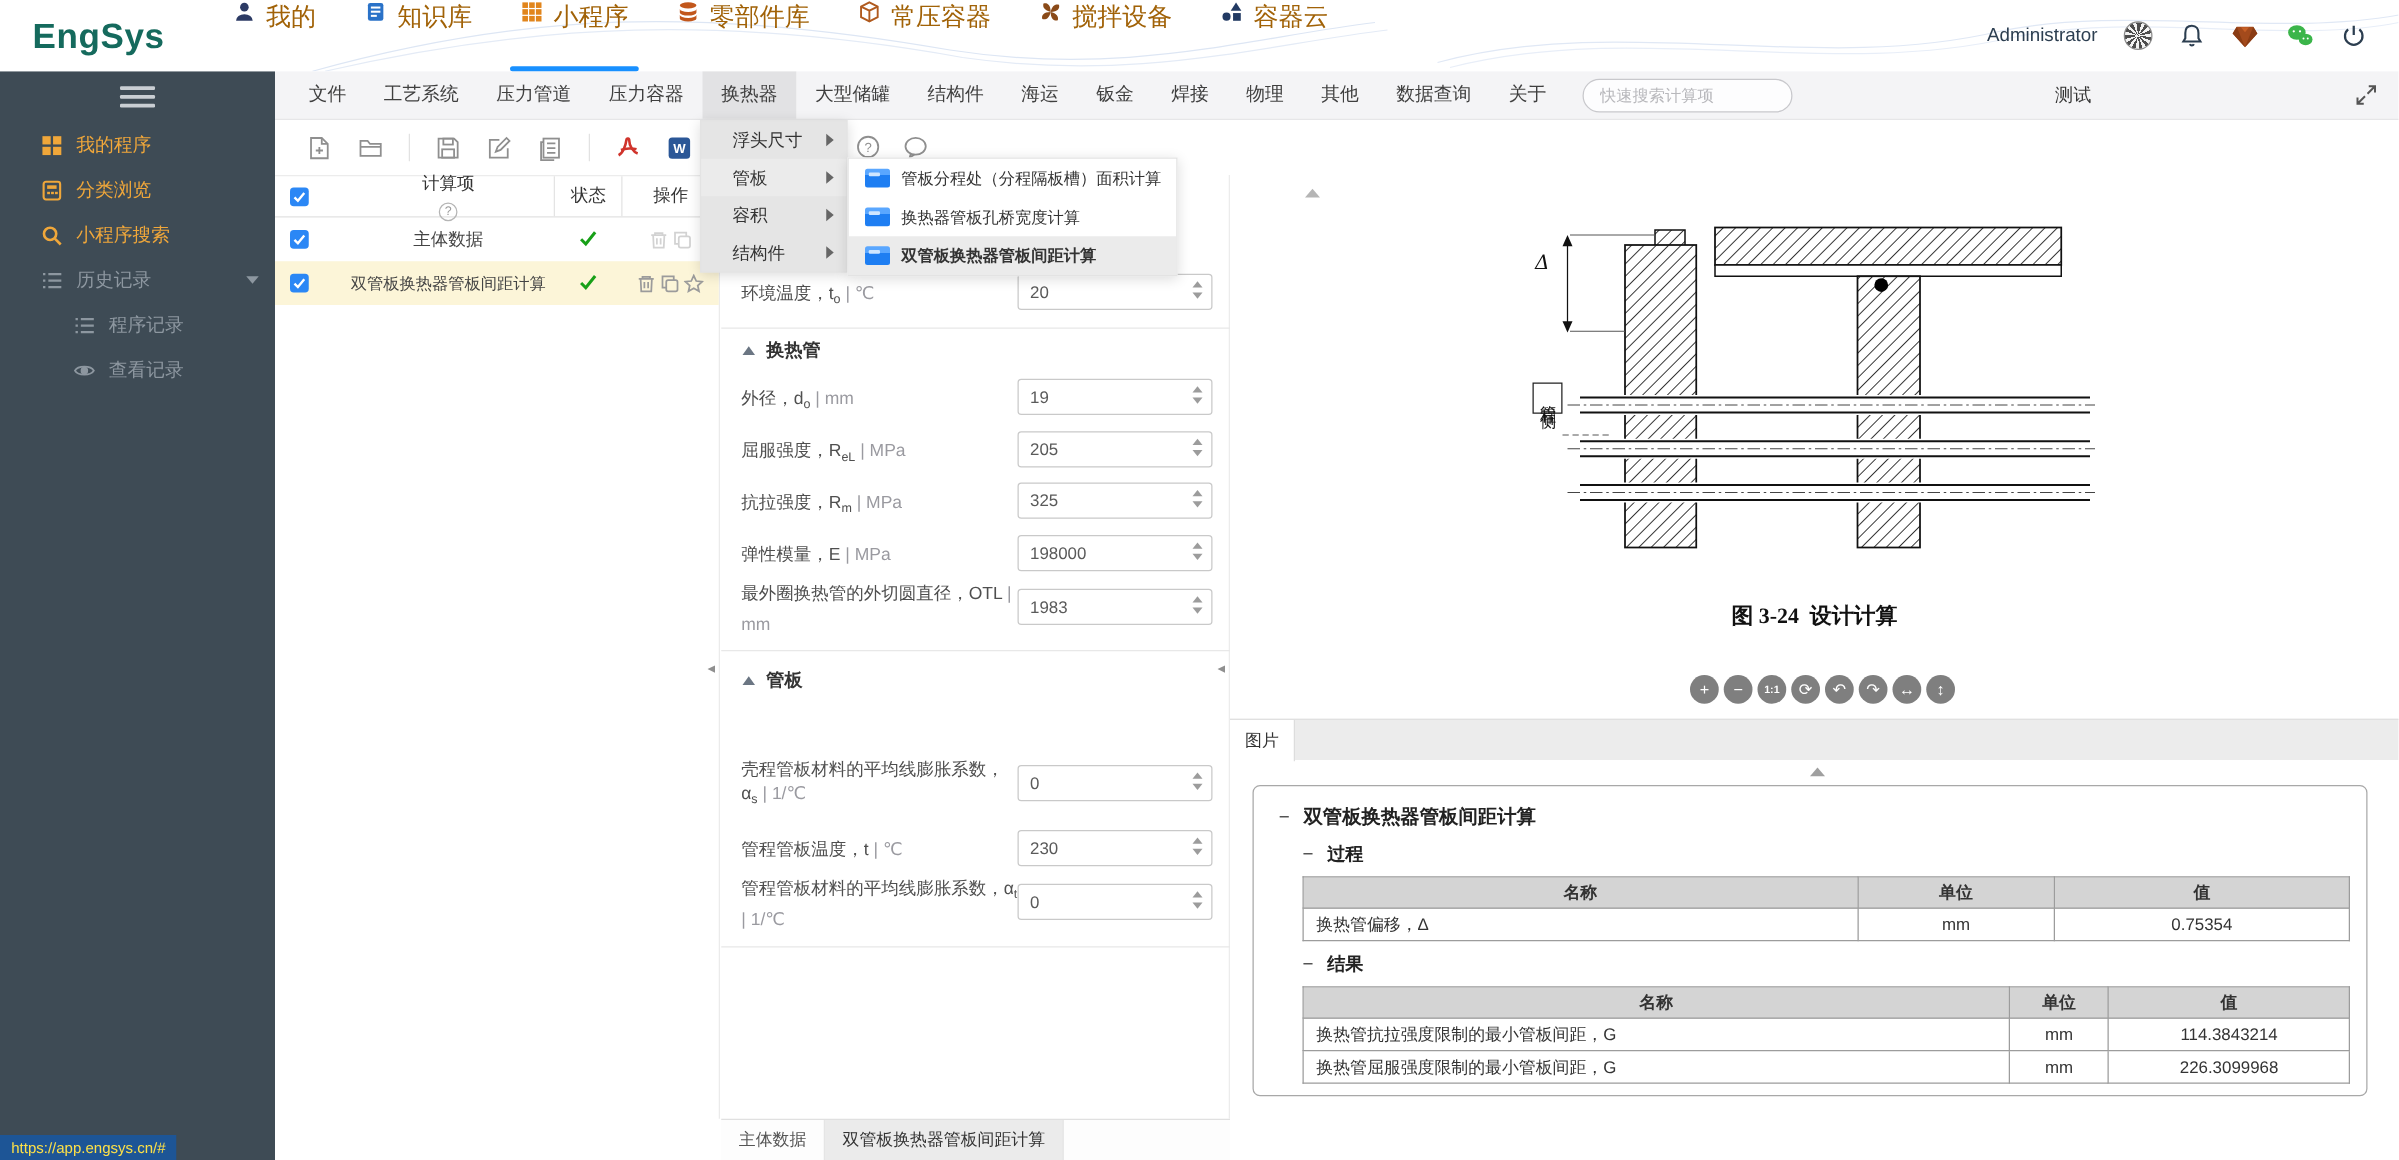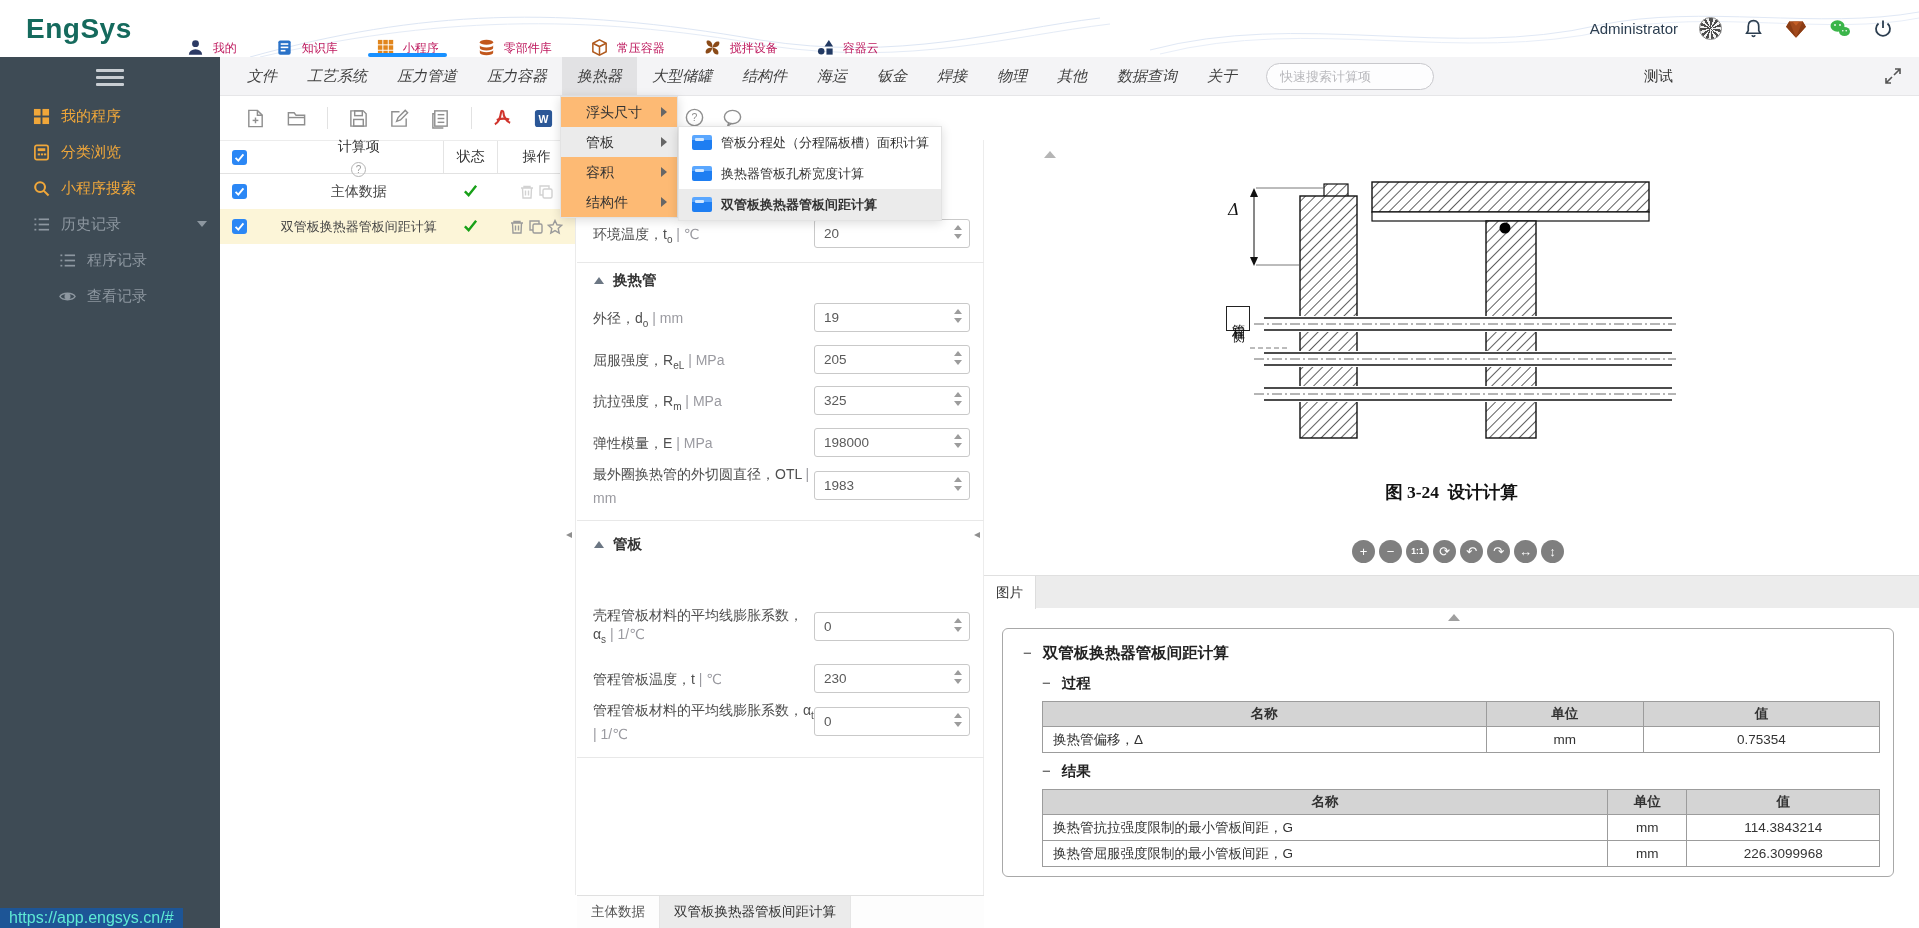--- a/index.html
+++ b/index.html
@@ -5,31 +5,31 @@
   * { box-sizing: border-box; margin: 0; padding: 0; }
   html,body { background:#fff; }
   body { font-family: "Liberation Sans", "DejaVu Sans", sans-serif; }
   #app { position:relative; width:1919px; height:928px; background:#fff; overflow:hidden; }
 
   
   .topbar { position:absolute; left:0; top:0; width:1919px; height:57px; background:#fff; display:flex; align-items:center; padding:0 26px; z-index:10; }
   .topbar-waves { position:absolute; left:0; top:0; width:100%; height:100%; pointer-events:none; }
   .logo { font-size:28px; font-weight:bold; color:#156a5d; margin-right:54px; letter-spacing:.5px; position:relative; }
   .topnav { display:flex; gap:38px; height:57px; position:relative; }
-  .topnav-item { position:relative; display:flex; align-items:flex-end; gap:8px; font-size:12px; color:#be185d; cursor:pointer; }
+  .topnav-item { position:relative; display:flex; align-items:flex-start; gap:8px; font-size:20px; color:#a16207; cursor:pointer; }
   .topnav-item .tnicon { width:19px; height:19px; flex:none; }
   .tab-underline { position:absolute; bottom:0; left:-8px; right:-8px; height:4px; background:#1890ff; border-radius:2px; }
   .topbar-right { margin-left:auto; display:flex; align-items:center; gap:21px; position:relative; }
   .username { font-size:15px; color:#2c3e50; }
   .avatar-swirl { width:23px; height:23px; border-radius:50%; border:1px solid #8a8a8a;
       background: repeating-conic-gradient(#4d4d4d 0 16deg, #f2f2f2 16deg 32deg); }
 
   
   .menubar { position:absolute; left:220px; top:57px; width:1699px; height:39px; background:#f4f4f6; border-bottom:1px solid #e6e6e8; display:flex; align-items:center; padding-left:12px; z-index:9; }
-  .menubar-item { padding:0 15px; font-size:15px; color:#3f3f3f; line-height:38px; cursor:pointer; white-space:nowrap;font-style:italic; }
+  .menubar-item { padding:0 15px; font-size:15px; color:#3f3f3f; line-height:38px; cursor:pointer; white-space:nowrap; }
   .menubar-item.active { background:#e2e2e4; }
   .search-pill { margin-left:14px; width:168px; height:27px; border:1px solid #c8c8cc; border-radius:14px; background:#fdfdfe; font-size:13px; color:#555; padding:0 13px; outline:none; font-family:inherit; }
   .search-pill::placeholder { color:#b8b8bc; }
   .workspace-label { position:absolute; left:1424px; font-size:14.5px; color:#333; }
   .expand-btn { position:absolute; right:16px; top:9px; width:20px; height:20px; cursor:pointer; }
 
   
   .sidebar { position:absolute; left:0; top:57px; width:220px; height:871px; background:#3e4b55; z-index:8; }
   .hamburger { width:28px; margin:12px auto 12px; cursor:pointer; }
   .hamburger div { height:3px; background:#c9ced3; margin:4px 0; border-radius:1px; }
@@ -105,24 +105,24 @@
   .res-card { position:absolute; left:18px; top:532px; width:892px; height:249px; border:1px solid #a8a8a8; border-radius:6px; background:#fff; padding:12px 14px 10px 14px; }
   .res-title-row { display:flex; gap:11px; align-items:baseline; font-weight:bold; font-size:15.5px; color:#222; margin:2px 0 10px 6px; }
   .collapse-minus { font-weight:normal; color:#444; font-size:15px; cursor:pointer; }
   .res-sec-title { display:flex; gap:11px; align-items:baseline; font-weight:bold; font-size:14.5px; color:#222; margin:9px 0 8px 25px; }
   .res-table { border-collapse:collapse; margin-left:25px; width:838px; font-size:13.5px; color:#333; table-layout:fixed; }
   .res-table th { background:#d4d4d4; border:1px solid #9c9c9c; height:25px; font-weight:bold; }
   .res-table td { border:1px solid #9c9c9c; height:26px; text-align:center; }
   .res-table td.name { text-align:left; padding-left:10px; }
 
   
-  .status-url { position:absolute; left:0; top:908px; height:20px; background:#1d5596; color:#5eead4; font-size:16px; line-height:20px; padding:0 9px; z-index:60; }
-
-  
-  .menu1 { position:absolute; left:560px; top:96px; width:118px; background:#fdba74; border:1px solid #e3e3e3; box-shadow:0 2px 10px rgba(0,0,0,.14); z-index:50; }
+  .status-url { position:absolute; left:0; top:908px; height:20px; background:#1d5596; color:#fde047; font-size:12px; line-height:20px; padding:0 9px; z-index:60; }
+
+  
+  .menu1 { position:absolute; left:560px; top:96px; width:118px; background:#e5e5e5; border:1px solid #e3e3e3; box-shadow:0 2px 10px rgba(0,0,0,.14); z-index:50; }
   .menu1-item { position:relative; height:30px; line-height:30px; padding-left:25px; font-size:14px; color:#333; cursor:pointer; }
   .menu1-item.active { background:#ebebeb; }
   .arrow-r { position:absolute; right:10px; top:10px; width:0; height:0; border-top:5px solid transparent; border-bottom:5px solid transparent; border-left:6px solid #666; }
   .menu2 { position:absolute; left:678px; top:126px; width:264px; background:#fff; border:1px solid #e3e3e3; box-shadow:0 2px 10px rgba(0,0,0,.14); padding:0 0; z-index:51; }
   .menu2-item { height:31px; display:flex; align-items:center; gap:9px; padding-left:13px; font-size:13px; color:#333; cursor:pointer; white-space:nowrap; }
   .menu2-item.active { background:#ebebeb; font-weight:bold; }
   .folder-ic { width:20px; height:15px; flex:none; border-radius:2px; background:linear-gradient(#5aa7ff 0 34%, #1e7ef2 34% 100%); position:relative; }
   .folder-ic::after { content:""; position:absolute; left:3px; top:3px; width:9px; height:3px; background:#cfe6ff; border-radius:1px; }
 </style>
 </head>

